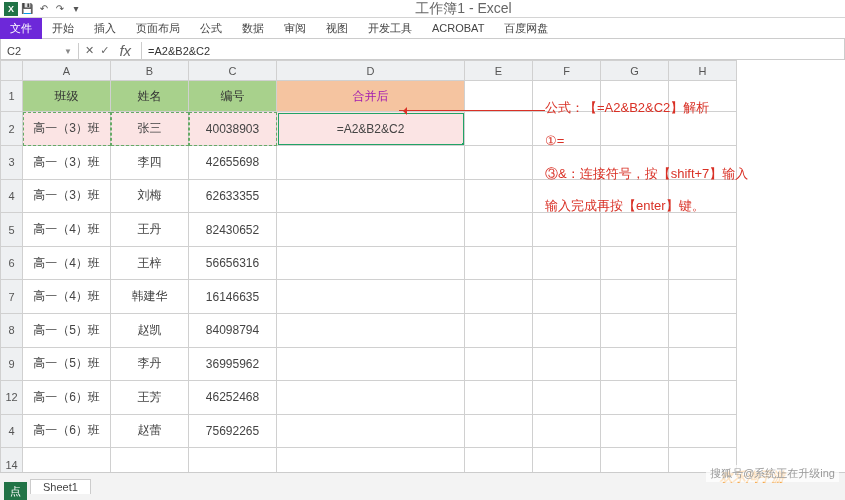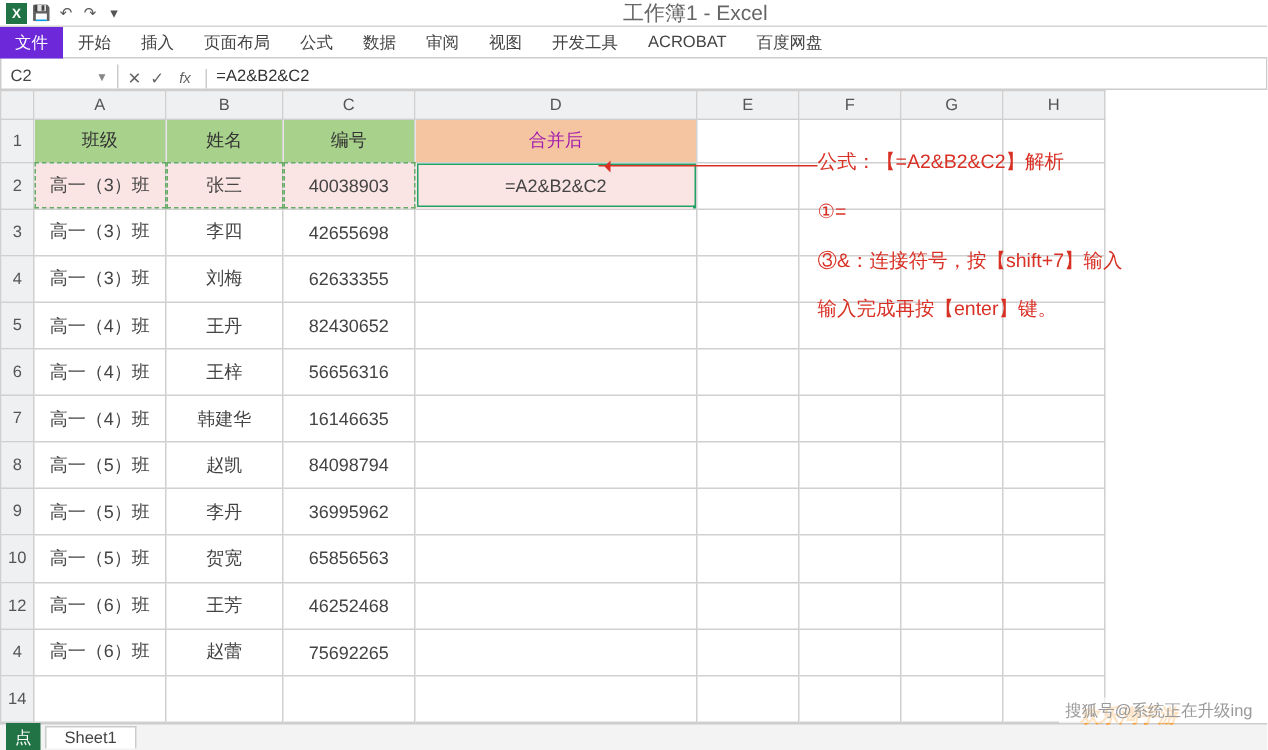--- a/index.html
+++ b/index.html
@@ -9,21 +9,21 @@
 .excel-icon{width:14px;height:14px;background:#217346;display:inline-block;color:#fff;font-size:9px;text-align:center;line-height:14px;font-weight:bold}
 .qat-icon{width:12px;height:12px;display:inline-flex;align-items:center;justify-content:center;font-size:10px;color:#555}
 .titlebar .center{flex:1;text-align:center;font-size:14px;color:#666}
 .ribbon-tabs{height:20px;background:#fff;display:flex;align-items:center;padding-left:0}
 .ribbon-tab{padding:3px 10px;font-size:11px;color:#444;cursor:pointer}
 .ribbon-tab.file{background:#6d28d9;color:#fff}
 .namebox-row{height:22px;display:flex;align-items:flex-end;border:1px solid #ccc;background:#fff}
 .name-box{width:78px;padding:2px 6px;font-size:11px;border-right:1px solid #ccc;display:flex;align-items:center;justify-content:space-between}
 .name-box .dd{font-size:8px;color:#888}
 .fx-btns{display:flex;align-items:center;gap:6px;padding:0 6px;border-right:1px solid #ccc;font-size:11px;color:#666}
-.fx-label{font-style:italic;font-size:10px;color:#666;padding:0 4px}
+.fx-label{font-style:italic;font-size:15px;color:#666;padding:0 4px}
 .formula-input{flex:1;padding:2px 6px;font-size:11px;color:#333}
 .sheet-area{display:flex;height:calc(100% - 78px);overflow:hidden}
 .grid{border-collapse:collapse;table-layout:fixed}
 .grid th,.grid td{border:1px solid #d0d0d0;text-align:center;font-size:12px;height:28px;overflow:hidden}
 .grid th{background:#eef0f2;font-weight:normal;color:#555;height:18px;font-size:11px}
 .grid th.corner{width:22px;background:#eef0f2}
 .grid th.colA{width:88px}
 .grid th.colB{width:78px}
 .grid th.colC{width:88px}
 .grid th.colD{width:188px}
@@ -32,21 +32,21 @@
 .hdr-green{background:#a8d18c!important;font-size:13px;color:#333}
 .hdr-pink{background:#f5c4a0!important;font-size:13px;color:#a21caf}
 .active-row td.data{background:#fbe4e4}
 .active-cell{outline:1px dashed #6a6;outline-offset:-1px}
 .formula-cell{outline:1px solid #21a366;outline-offset:-2px;position:relative}
 .formula-cell::after{content:"";position:absolute;right:-3px;bottom:-3px;width:5px;height:5px;background:#21a366}
 .annotation{position:absolute;left:545px;top:98px;width:290px;color:#d93025;font-size:13px;line-height:1.6}
 .annotation .arrow{position:absolute;left:-146px;top:12px;width:146px;height:1px;background:#d93025}
 .annotation .arrow::before{content:"";position:absolute;left:0;top:-3px;border:4px solid transparent;border-right-color:#d93025}
 .annotation p{margin-bottom:12px}
-.footer{position:absolute;bottom:0;left:0;right:0;height:18px;background:#f3f3f3;border-top:1px solid #ccc;display:flex;align-items:center}
+.footer{position:absolute;bottom:0;left:0;right:0;height:28px;background:#f3f3f3;border-top:1px solid #ccc;display:flex;align-items:center}
 .sheet-tab{background:#fff;border:1px solid #ccc;border-bottom:none;padding:1px 12px;font-size:11px;margin-left:30px}
 .watermark{position:absolute;right:6px;bottom:18px;font-size:11px;color:#999;background:rgba(255,255,255,.7);padding:1px 4px}
 .logo-wm{position:absolute;right:60px;bottom:14px;font-size:13px;color:#f7a23b;font-weight:bold;font-style:italic}
 .status{position:absolute;left:4px;bottom:-0px;height:18px;font-size:11px;color:#555;padding:2px 6px;background:#217346;color:#fff}
 .data-row td{height:30px}
 </style>
 </head>
 <body>
 
 <div class="titlebar">
@@ -194,31 +194,20 @@
           <td class="data ">高一（5）班</td>
           <td class="data ">李丹</td>
           <td class="data ">36995962</td>
           <td class="data"></td>
           <td></td>
           <td></td>
           <td></td>
           <td></td>
         </tr>
         <tr class="data-row ">
-          <td class="rowhdr">10</td>
-          <td class="data ">高一（5）班</td>
-          <td class="data ">贺宽</td>
-          <td class="data ">65856563</td>
-          <td class="data"></td>
-          <td></td>
-          <td></td>
-          <td></td>
-          <td></td>
-        </tr>
-        <tr class="data-row ">
           <td class="rowhdr">12</td>
           <td class="data ">高一（6）班</td>
           <td class="data ">王芳</td>
           <td class="data ">46252468</td>
           <td class="data"></td>
           <td></td>
           <td></td>
           <td></td>
           <td></td>
         </tr>

